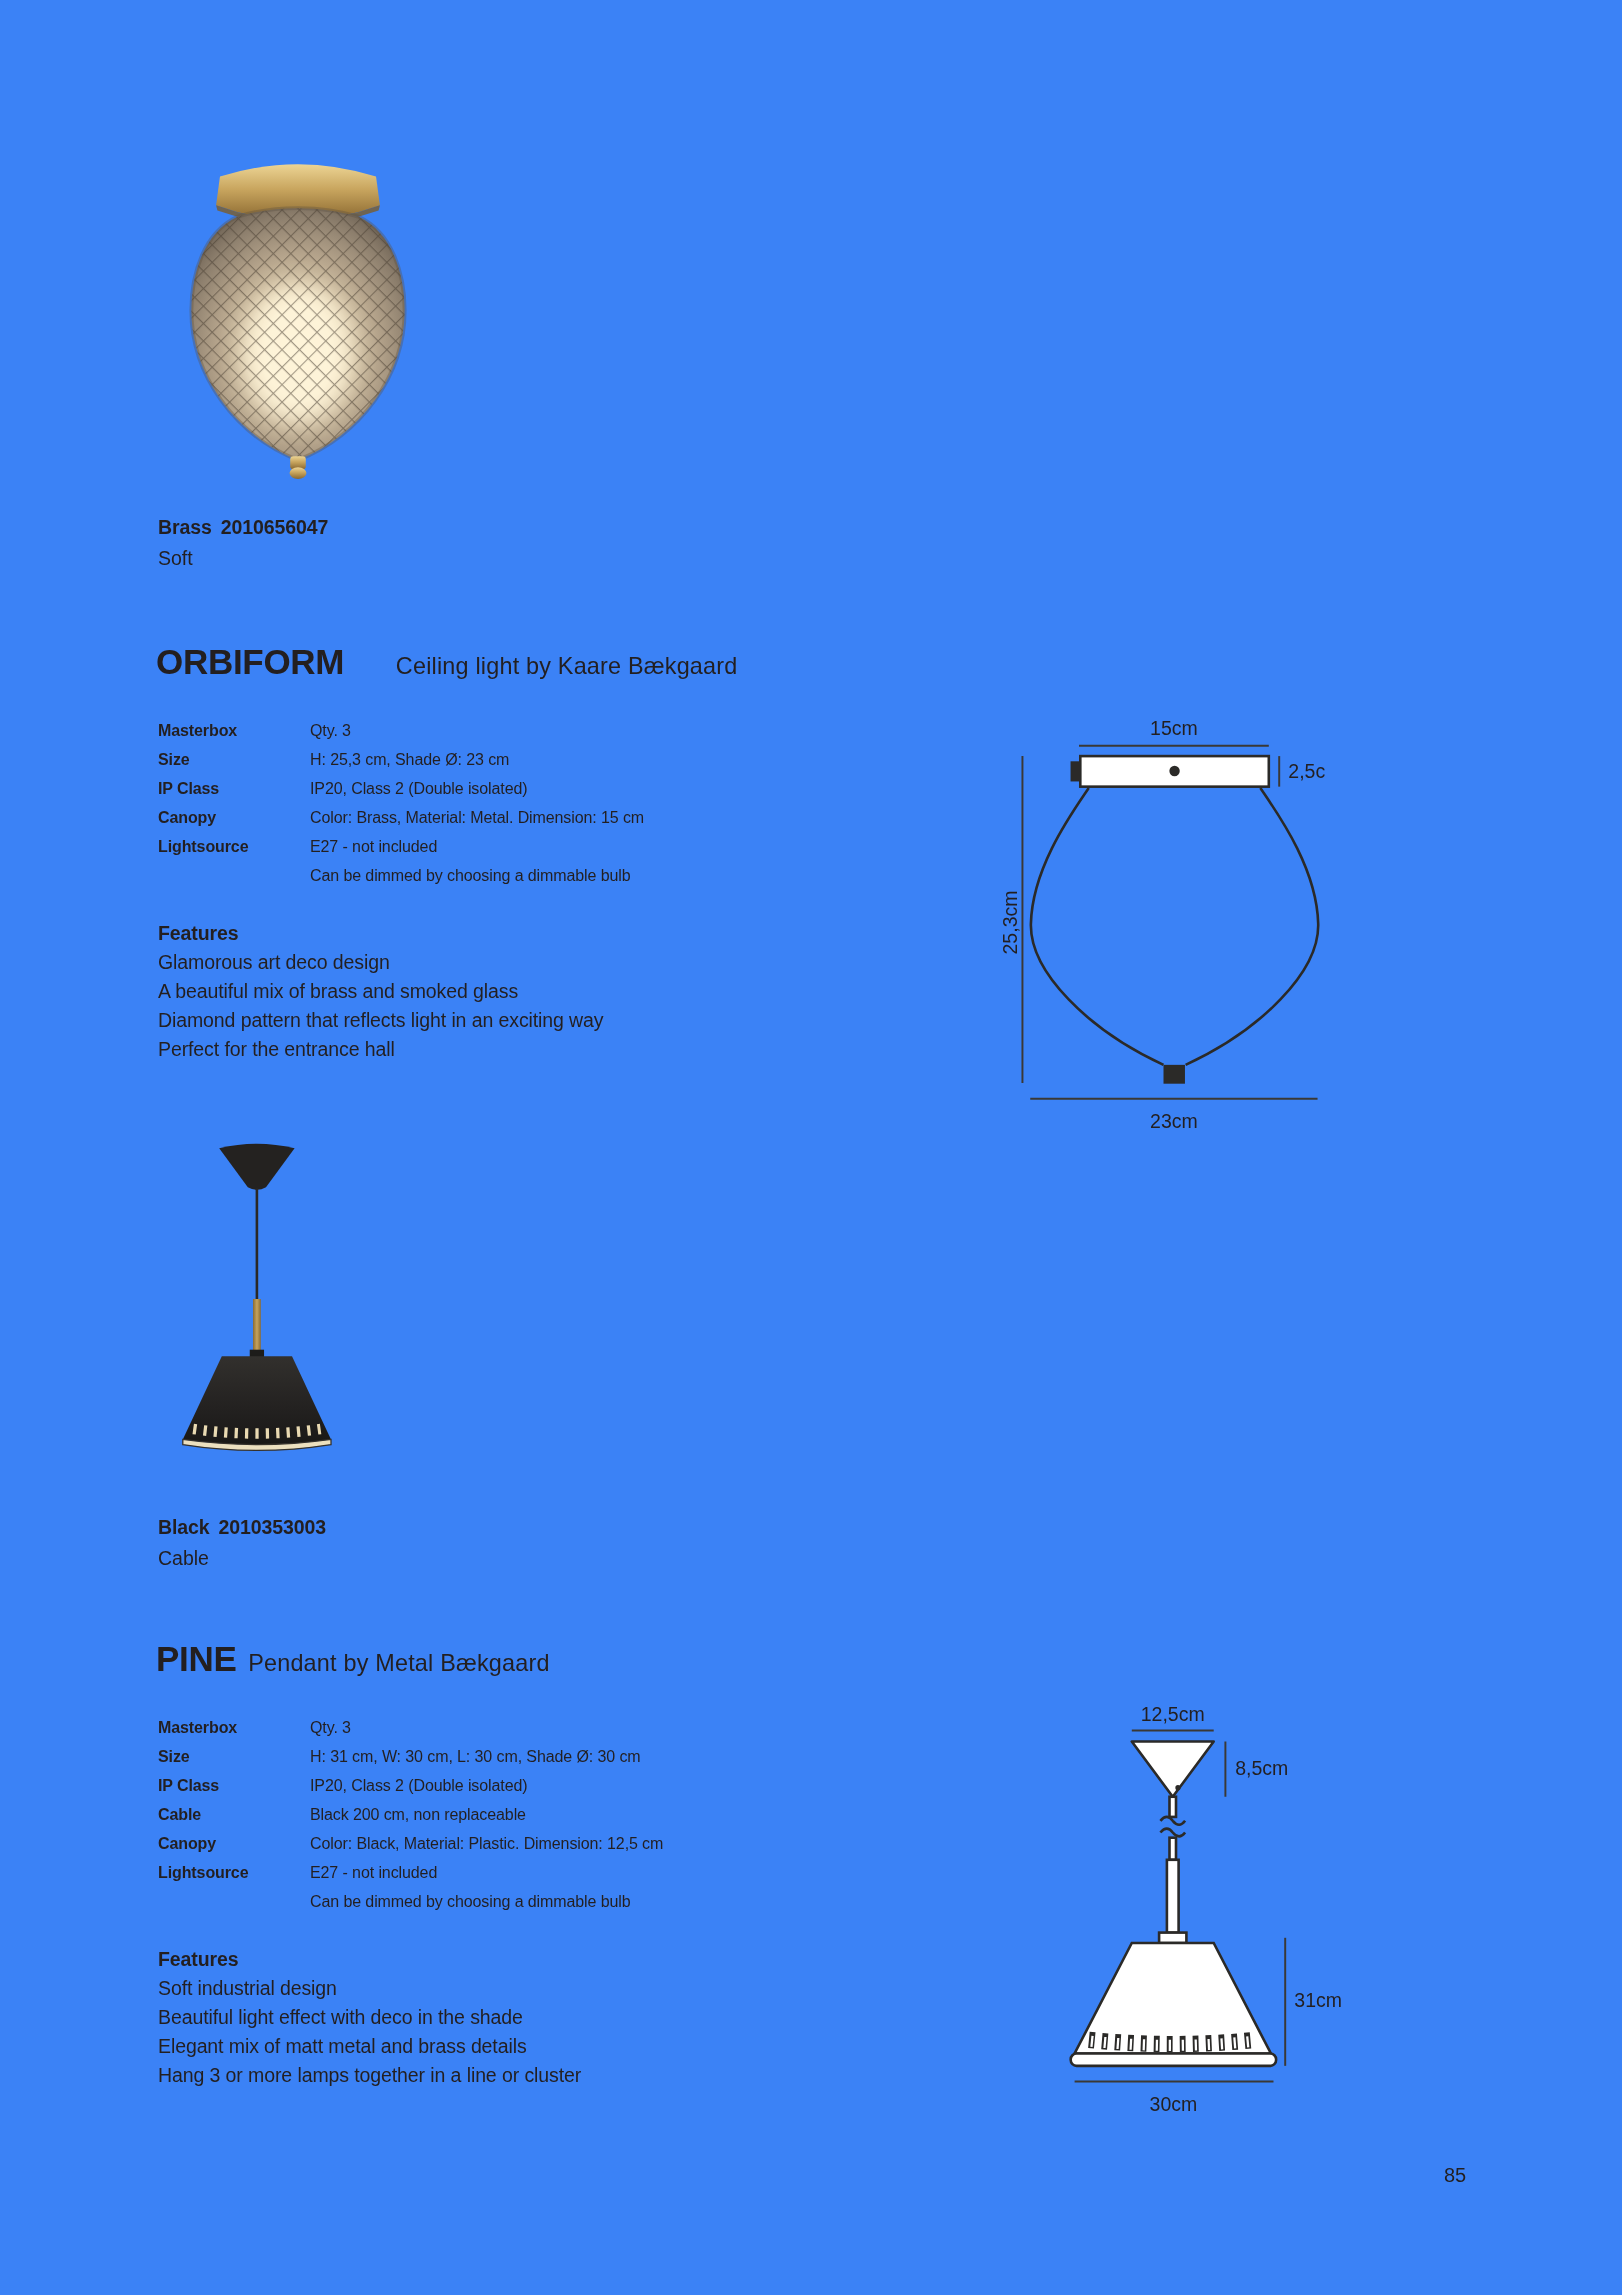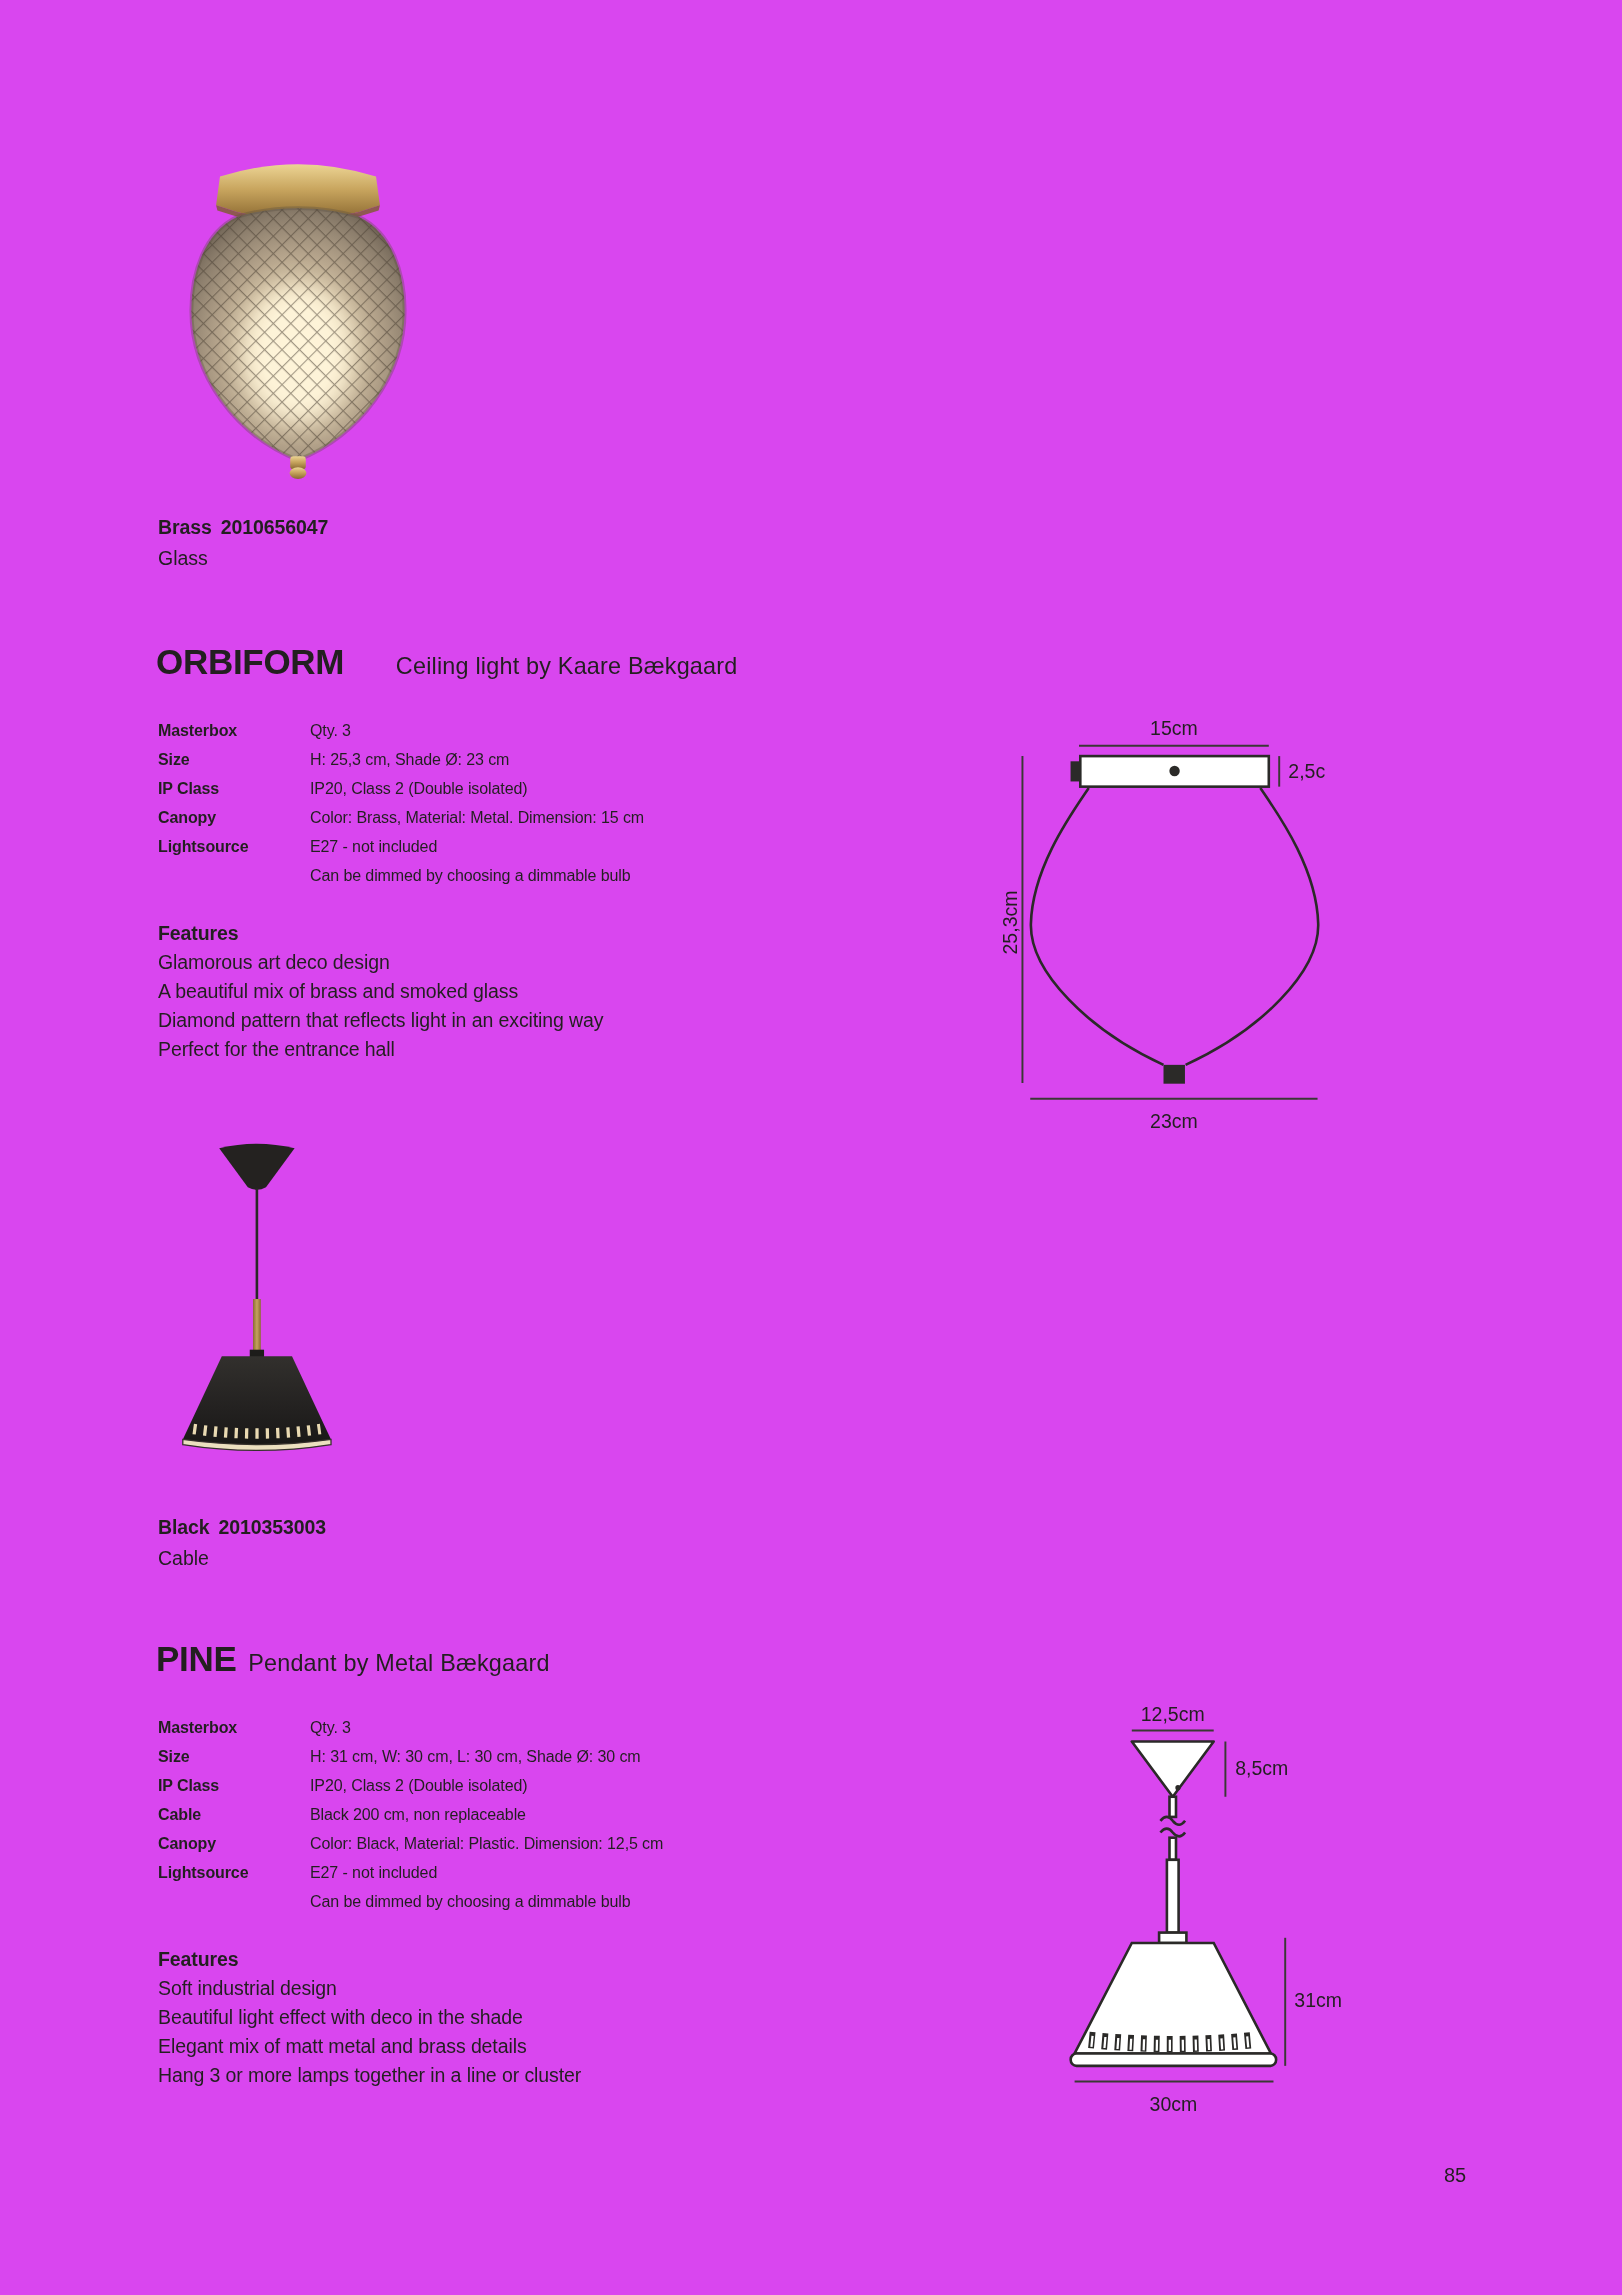--- a/index.html
+++ b/index.html
@@ -1,17 +1,17 @@
 <!DOCTYPE html>
 <html style="font-size:10.4px"><head>
 <meta charset="utf-8">
 <style>
   html,body{margin:0;padding:0;background:#ffffff;}
   body{font-family:"Liberation Sans", sans-serif;color:#231f20;}
-  .page{position:relative;width:1623px;height:2295px;background:#d946ef;overflow:hidden;}
+  .page{position:relative;width:1623px;height:2295px;background:#3b82f6;overflow:hidden;}
 
   .abs{position:absolute;}
 
   
   .caption{font-size:19.5px;line-height:31px;}
   .caption .sku-line{font-weight:700;letter-spacing:-0.1px;}
   .caption .sku-line .sku{margin-left:9px;}
   .caption .material{font-weight:400;}
 
   
@@ -70,21 +70,21 @@
     <path d="M132,106 C82,130 62,192 62,250 C62,350 130,442 226,480 C322,442 390,350 390,250 C390,192 370,130 320,106 C262,88 190,88 132,106 Z" fill="none" stroke="#5b5142" stroke-width="6" opacity="0.35"></path>
 
     <rect x="214" y="474" width="24" height="20" rx="5" fill="url(#brassGrad)"></rect>
     <ellipse cx="226" cy="500" rx="13" ry="9" fill="url(#brassGrad)"></ellipse>
   </svg>
 
   <div class="abs caption" style="left:158px;top:512px;">
     <div class="sku-line">
       <span>Brass</span><span class="sku">2010656047</span>
     </div>
-    <div class="material">Glass</div>
+    <div class="material">Soft</div>
   </div>
 
   <div class="abs product-title" style="left:156px;top:642px;gap:40px;">
     <span class="big">ORBIFORM</span>
     <span class="sub">Ceiling light by Kaare Bækgaard</span>
   </div>
 
   <div class="abs spec-table" style="left:158px;top:716px;">
     <div class="lbl">Masterbox</div>
     <div class="val">Qty. 3</div>

